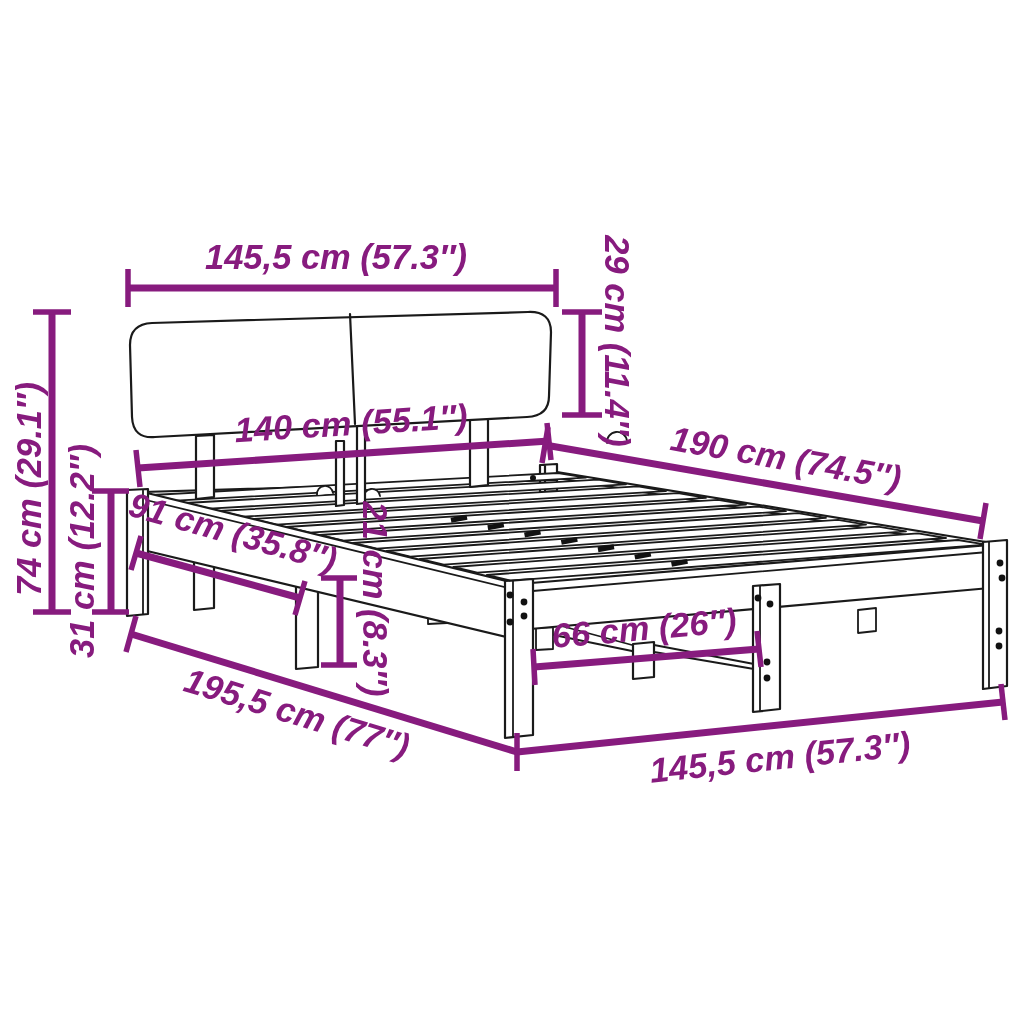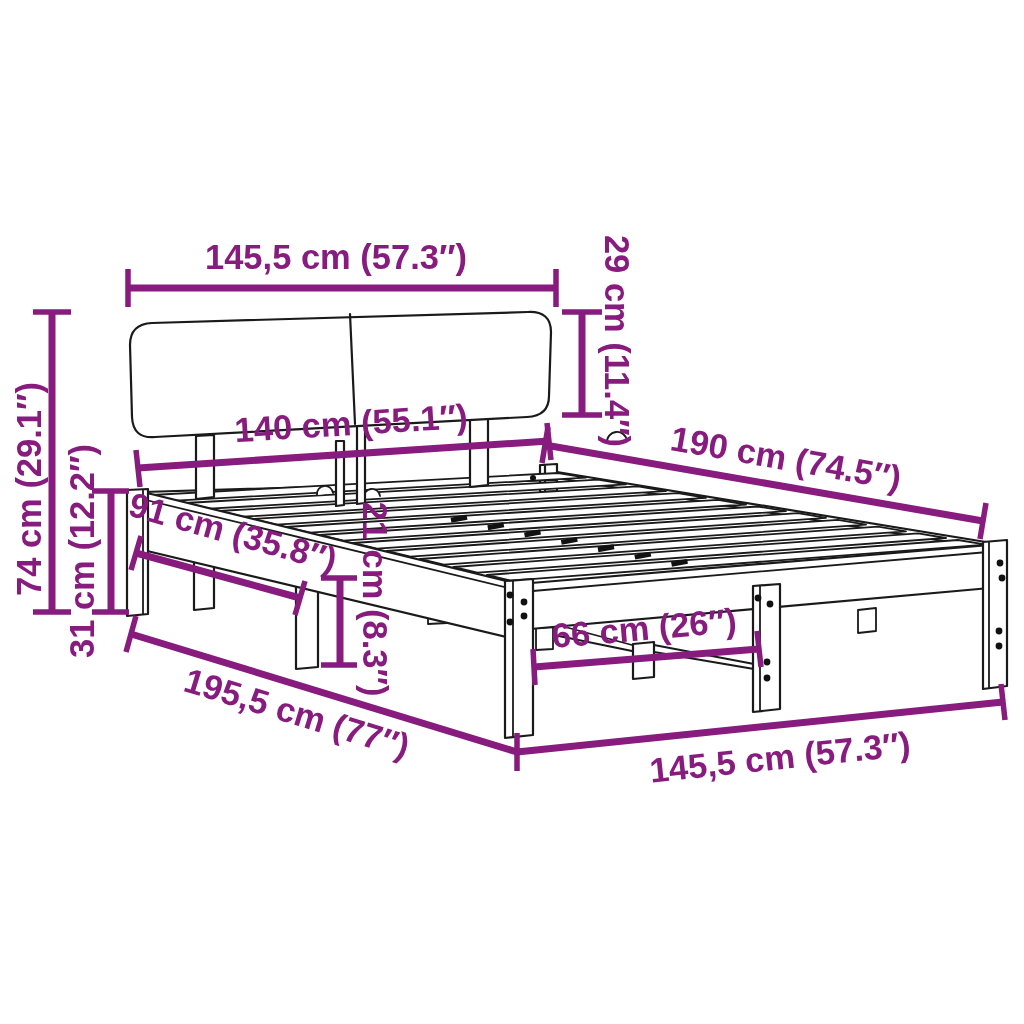--- a/index.html
+++ b/index.html
@@ -1,16 +1,16 @@
 <!DOCTYPE html>
 <html><head>
 <meta charset="utf-8">
 <style>
   html,body{margin:0;padding:0;background:#ffffff;}
-  .stage{position:relative;width:1024px;height:1024px;background:#ffffff;overflow:hidden;}
+  .stage{position:relative;width:1024px;height:1024px;background:#ffffff;overflow:hidden;font-style:italic;}
   svg{display:block;width:1024px;height:1024px;}
   .art{stroke:#1a1a1a;stroke-width:2.2;fill:none;stroke-linejoin:round;stroke-linecap:round;}
   .artf{stroke:#1a1a1a;stroke-width:2.2;fill:#ffffff;stroke-linejoin:round;stroke-linecap:round;}
   .thin{stroke-width:1.8;}
   .dash{stroke:#111111;stroke-width:5;fill:none;stroke-linecap:butt;}
   .dot{fill:#111111;stroke:none;}
   .dmain{stroke:#871B7E;stroke-width:7;fill:none;stroke-linecap:butt;}
   .dtick{stroke:#871B7E;stroke-width:5.5;fill:none;stroke-linecap:butt;}
   .dim-text{font-family:"Liberation Sans",sans-serif;font-weight:700;font-size:34.5px;fill:#871B7E;}
 </style>

